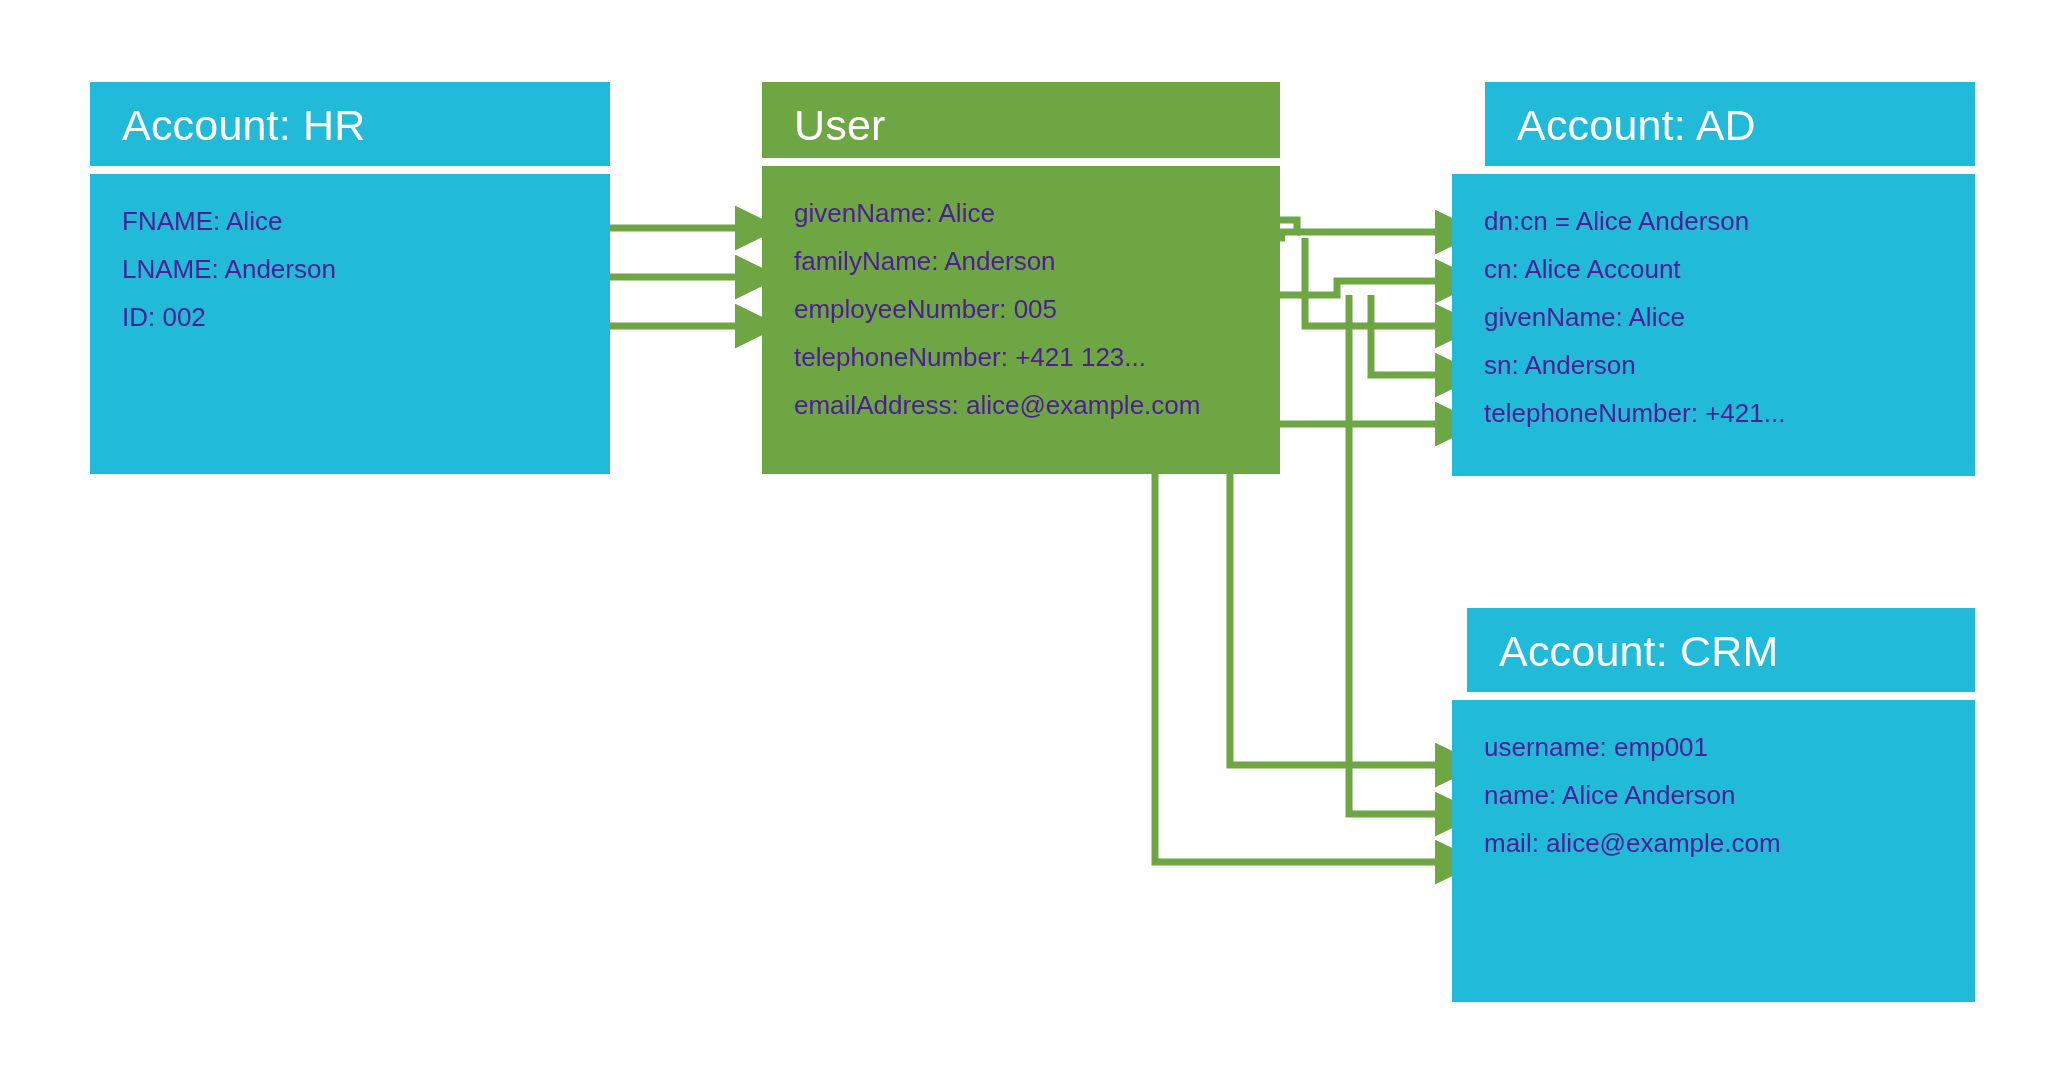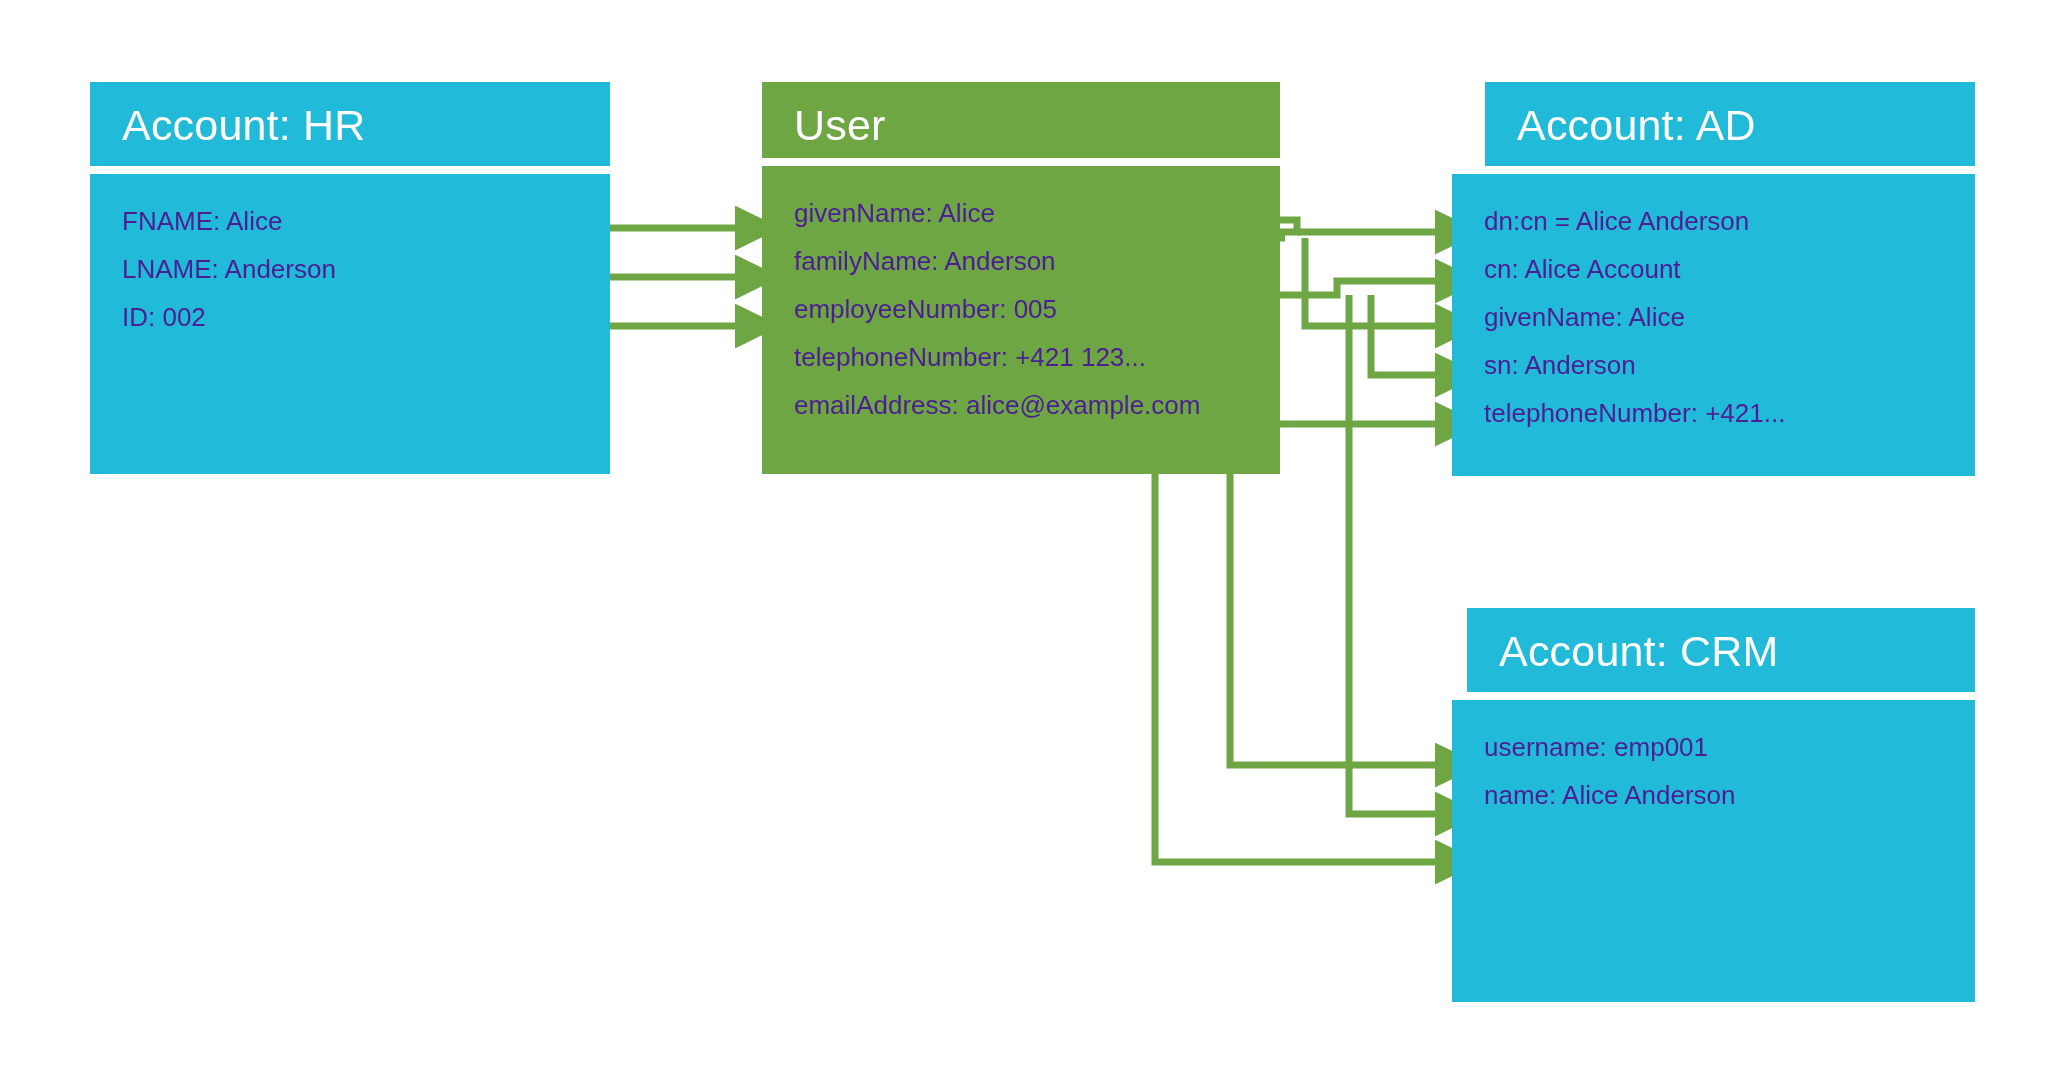--- a/index.html
+++ b/index.html
@@ -176,16 +176,19 @@
   <div class="box blue" id="box-crm">
     <div class="box-header h-crm">Account: CRM</div>
     <div class="gap"></div>
     <div class="box-body">
       <div class="attr-row">
         <span class="attr-text">username: emp001</span>
       </div>
       <div class="attr-row">
         <span class="attr-text">name: Alice Anderson</span>
       </div>
+      <div class="attr-row">
+        <span class="attr-text">mail: alice@example.com</span>
+      </div>
     </div>
   </div>
 
 </div>
 
 </body></html>

